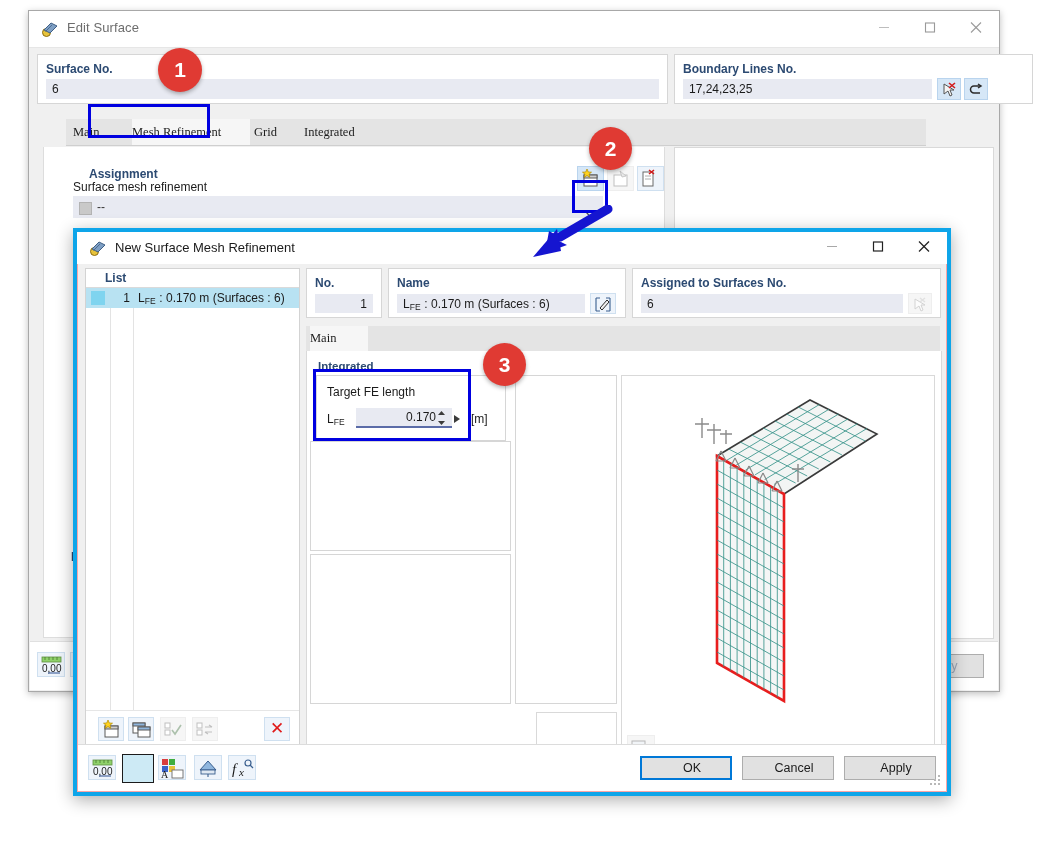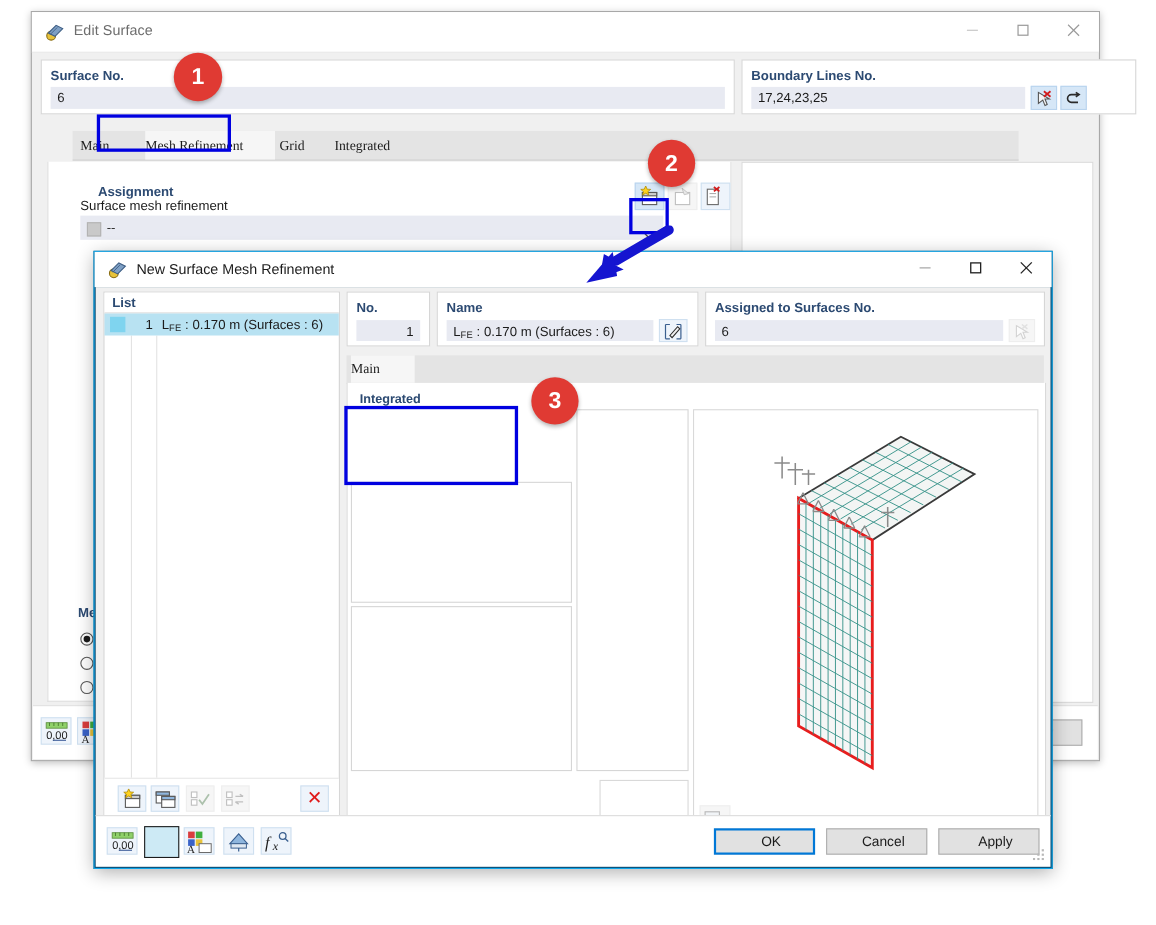--- a/index.html
+++ b/index.html
@@ -98,22 +98,22 @@
     border:1px solid #5a5a5a;background:#fff;box-sizing:border-box;
   }
   .radio.on::after{
     content:"";position:absolute;left:2px;top:2px;width:6px;height:6px;
     border-radius:50%;background:#1b1b1b;
   }
   .radio-lab{position:absolute;left:19px;top:-2px;white-space:nowrap;}
 
   
   #inner-window{
-    left:85px;top:228px;width:870px;height:560px;
-    background:#0c4a6e;border:1px solid #0ea5e9;
+    left:73px;top:228px;width:870px;height:560px;
+    background:#fca5a5;border:4px solid #0ea5e9;
     box-shadow:0 4px 16px rgba(0,0,0,.32);
   }
   #inner-titlebar{
     position:absolute;left:0;top:0;right:0;height:32px;background:#ffffff;
   }
   #inner-title-text{
     position:absolute;left:38px;top:8px;font-size:13px;color:#1b1b1b;
   }
 
   #inner-body{
@@ -126,21 +126,21 @@
   .btn{
     position:absolute;height:24px;line-height:22px;text-align:center;
     background:#e1e1e1;border:1px solid #adadad;box-sizing:border-box;
     font-size:12.5px;color:#1b1b1b;cursor:default;padding-left:12px;
   }
   .btn.def{border:2px solid #0078d7;background:#e1e1e1;line-height:20px;}
 
   .listhdr{
     position:absolute;left:0;top:0;right:0;height:19px;
     background:#ffffff;border-bottom:1px solid #dadada;
-    font-weight:bold;color:#2c4a72;font-size:12px;line-height:18px;padding-left:7px;
+    font-weight:bold;color:#2c4a72;font-size:12px;line-height:18px;padding-left:19px;
     box-sizing:border-box;
   }
   .listrow{
     position:absolute;left:0;right:0;height:20px;background:#b8e2f2;
     font-size:12px;line-height:20px;
   }
   .listrow .sq{position:absolute;left:5px;top:3px;width:14px;height:14px;background:#7fd4ef;}
   .listrow .n{position:absolute;left:28px;top:0;width:16px;text-align:right;}
   .listrow .t{position:absolute;left:52px;top:0;}
   .listgrid{position:absolute;top:39px;bottom:0;width:1px;background:#e3e3e3;}
@@ -437,20 +437,39 @@
       </div>
     </div>
 
     <div class="abs" style="left:228px;top:62px;width:634px;height:25px;background:#e4e4e4;border-bottom:1px solid #cfcfcf;"></div>
     <div class="tab sel" style="left:232px;top:62px;width:58px;height:25px;line-height:25px;">Main</div>
 
     <div class="abs" style="left:228px;top:87px;width:634px;height:395px;background:#ffffff;border:1px solid #d9d9d9;border-top:none;"></div>
 
     <span class="grp-cap" style="left:240px;top:96px;">Integrated</span>
 
+    <div class="grp" style="left:238px;top:111px;width:190px;height:66px;">
+      <span class="abs" style="left:10px;top:9px;font-size:12px;">Target FE length</span>
+      <span class="abs" style="left:10px;top:36px;font-size:12px;"><span>L</span><span class="sub">FE</span></span>
+      <div class="spin" style="left:39px;top:32px;width:96px;height:20px;">
+        <span>0.170</span>
+      </div>
+      <span class="abs" style="left:120px;top:34px;">
+        <svg width="9" height="16" viewBox="0 0 9 16">
+          <path d="M4.5 1 L8 5 L1 5 Z" fill="#3b3b3b"></path>
+          <path d="M4.5 15 L1 11 L8 11 Z" fill="#3b3b3b"></path>
+        </svg>
+      </span>
+      <span class="abs" style="left:136px;top:37px;">
+        <svg width="9" height="10" viewBox="0 0 9 10">
+            <path d="M1 1 L7 5 L1 9 Z" fill="#3b3b3b"></path>
+          </svg>
+      </span>
+      <span class="abs" style="left:154px;top:36px;font-size:12px;">[m]</span>
+    </div>
 
     <div class="abs" style="left:232px;top:177px;width:199px;height:108px;background:#ffffff;border:1px solid #d6d6d6;"></div>
     <div class="abs" style="left:232px;top:290px;width:199px;height:148px;background:#ffffff;border:1px solid #d6d6d6;"></div>
     <div class="abs" style="left:437px;top:111px;width:100px;height:327px;background:#ffffff;border:1px solid #d6d6d6;"></div>
 
     <div class="abs" style="left:458px;top:448px;width:79px;height:52px;background:#ffffff;border:1px solid #d9d9d9;"></div>
 
     <div class="abs" id="viewport3d" style="left:543px;top:111px;width:312px;height:389px;border:1px solid #d9d9d9;">
       <svg width="310" height="387" viewBox="0 0 310 387" style="position:absolute;left:0;top:0;">
 

